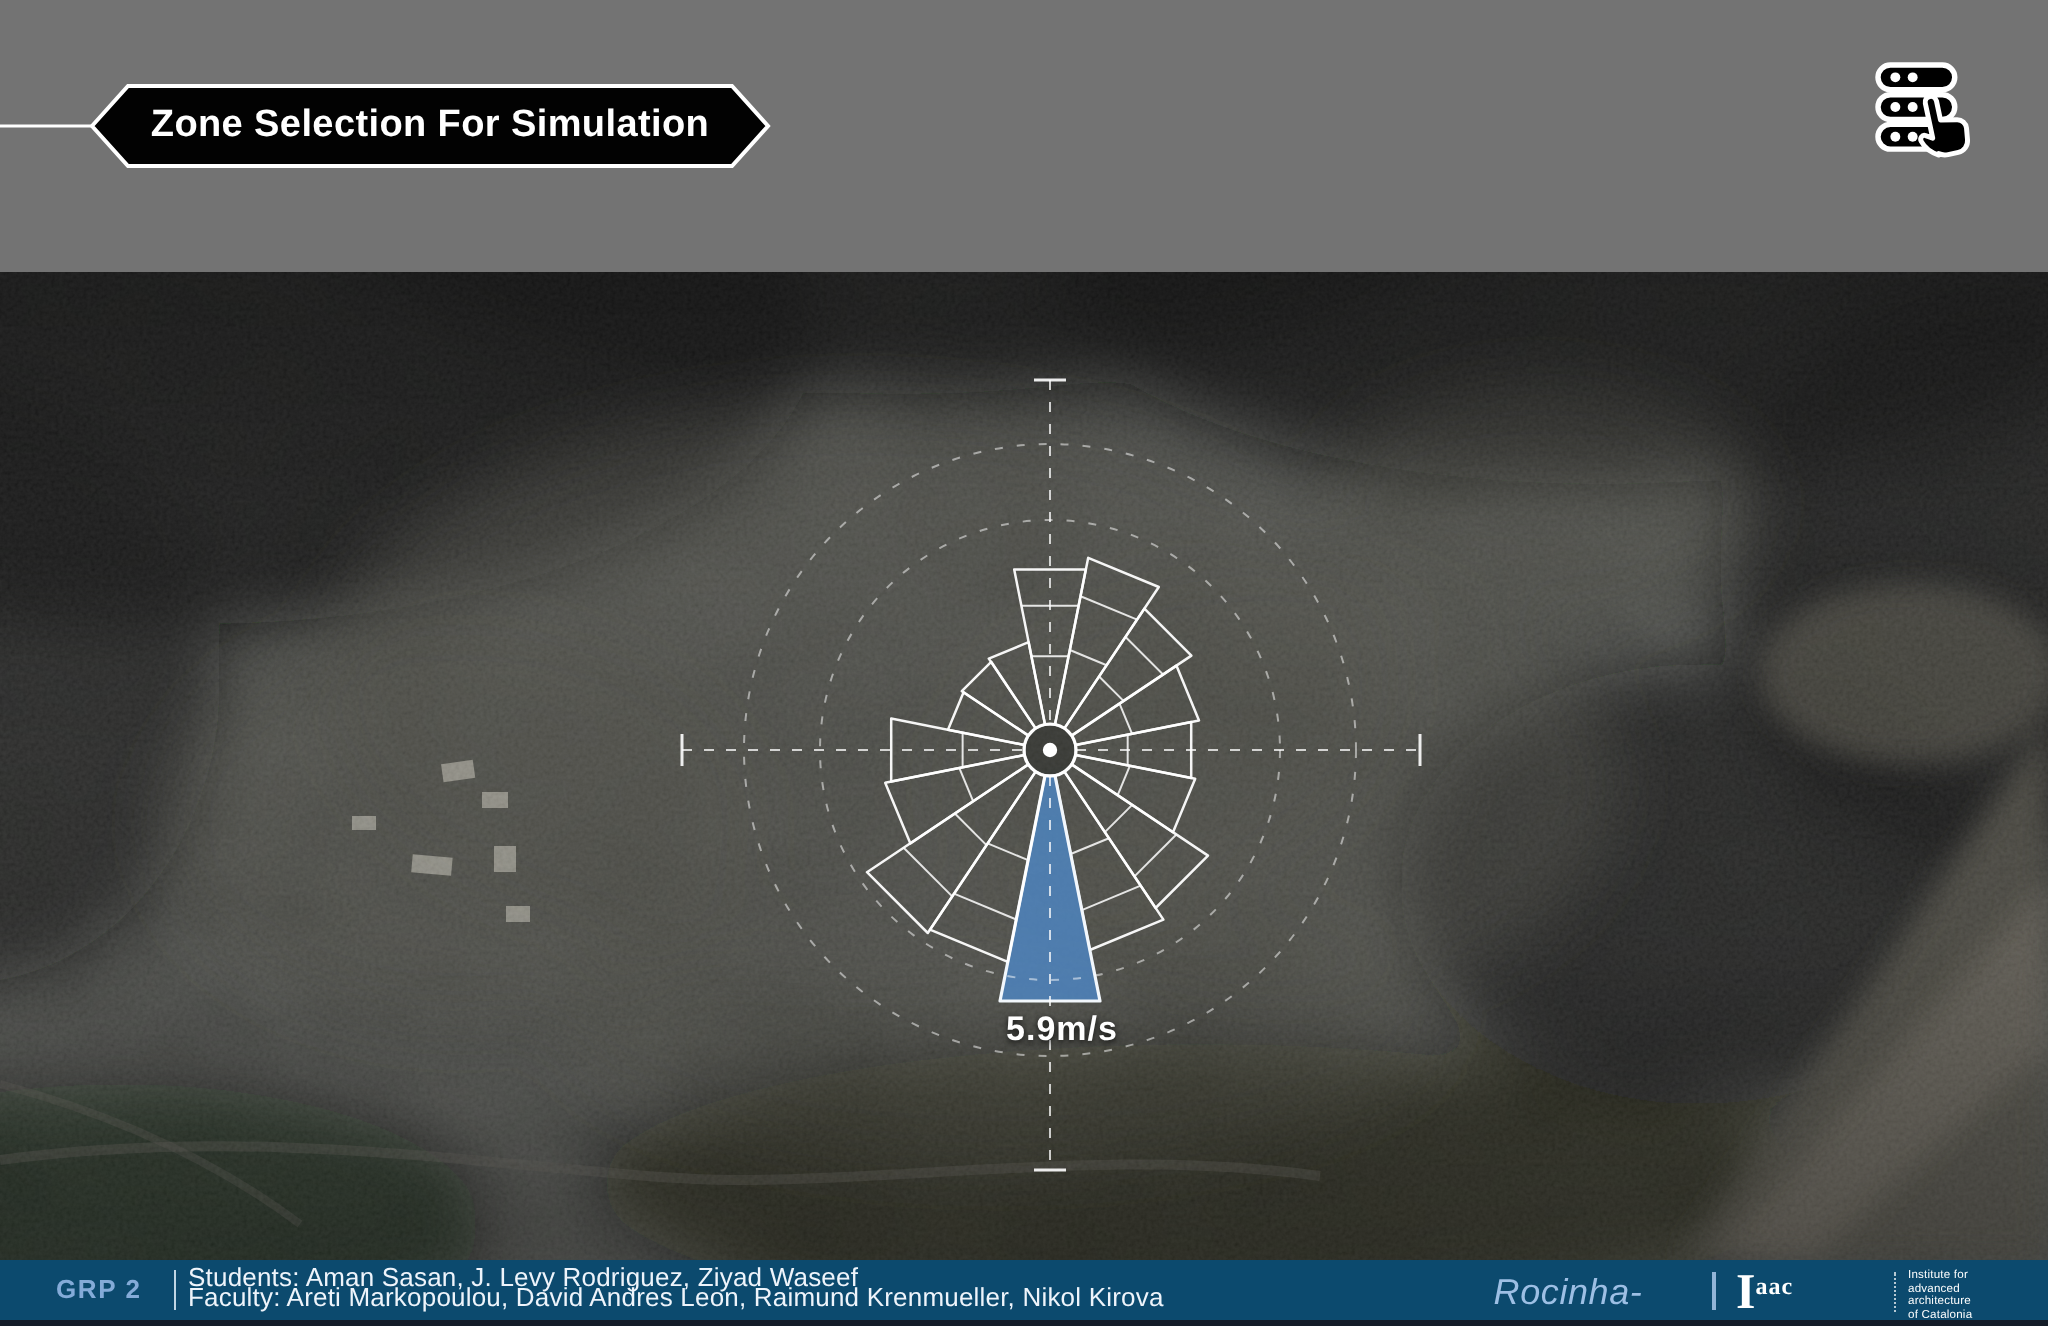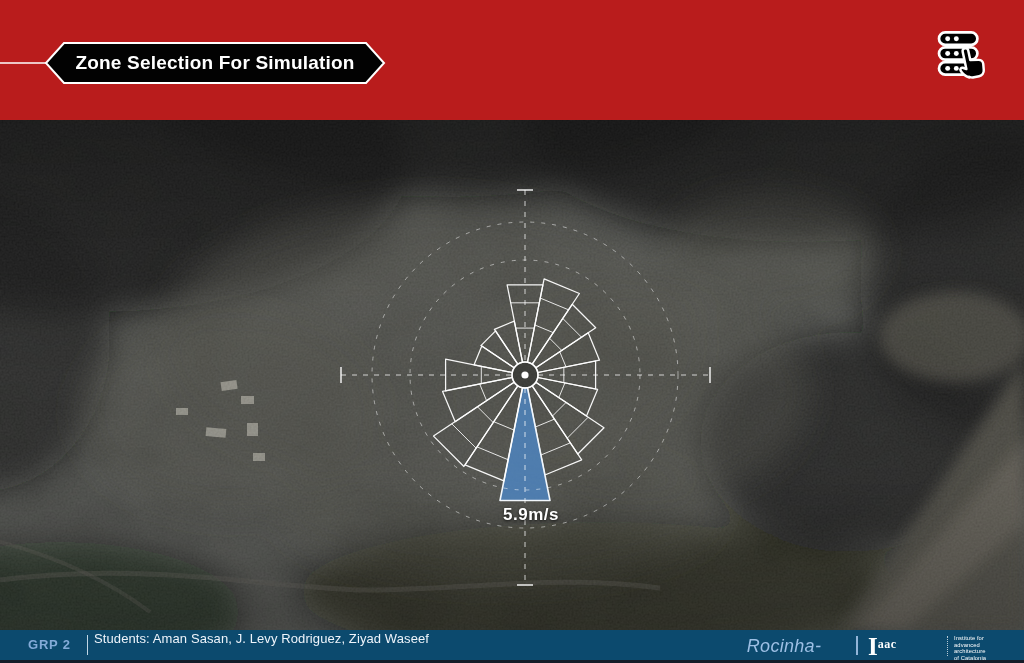--- a/index.html
+++ b/index.html
@@ -1,20 +1,20 @@
 <!DOCTYPE html>
 <html><head>
 <meta charset="utf-8">
 <style>
   html,body{margin:0;padding:0;background:#000;}
   body{width:1024px;height:663px;position:relative;overflow:hidden;
        font-family:"Liberation Sans",sans-serif;-webkit-font-smoothing:antialiased;}
 
   
-  .topbar{position:absolute;left:0;top:0;width:1024px;height:120px;background:#b91c1c;z-index:5;}
+  .topbar{position:absolute;left:0;top:0;width:1024px;height:136px;background:#737373;z-index:5;}
   .title-frame{position:absolute;left:0;top:42px;width:392px;height:42px;}
   .page-title{position:absolute;left:64px;top:42px;width:302px;height:42px;line-height:42px;
       text-align:center;color:#fff;font-size:19px;font-weight:bold;letter-spacing:.2px;}
   .dataset-icon{position:absolute;left:936px;top:30px;width:58px;height:52px;cursor:pointer;}
 
   
   .map{position:absolute;left:0;top:112px;width:1024px;height:518px;background:#2a2c26;overflow:hidden;z-index:1;}
   .terrain{position:absolute;left:0;top:0;}
   .wind-rose{position:absolute;left:0;top:0;width:1024px;height:663px;z-index:3;pointer-events:none;}
   .speed-label{position:absolute;left:481px;top:505px;width:100px;text-align:center;z-index:4;
@@ -193,20 +193,21 @@
     <circle cx="525" cy="375" r="13" fill="rgba(10,12,14,0.3)" stroke="#fff" stroke-width="1.6"></circle>
     <circle cx="525" cy="375" r="3.6" fill="#fff"></circle>
   </svg>
 <div class="speed-label">5.9m/s</div>
 
 <div class="footer">
   <div class="group-label">GRP 2</div>
   <div class="credit-divider"></div>
   <div class="credits">
     <div>Students: Aman Sasan, J. Levy Rodriguez, Ziyad Waseef</div>
+    <div>Faculty: Areti Markopoulou, David Andres Leon, Raimund Krenmueller, Nikol Kirova</div>
   </div>
   <div class="project-name">Rocinha-cantha</div>
   <div class="pipe-divider"></div>
   <div class="iaac-logo"><span class="logo-I">I</span><span class="logo-aac">aac</span></div>
   <div class="institute-divider"></div>
   <div class="institute">
     <div>Institute for</div>
     <div>advanced</div>
     <div>architecture</div>
     <div>of Catalonia</div>

